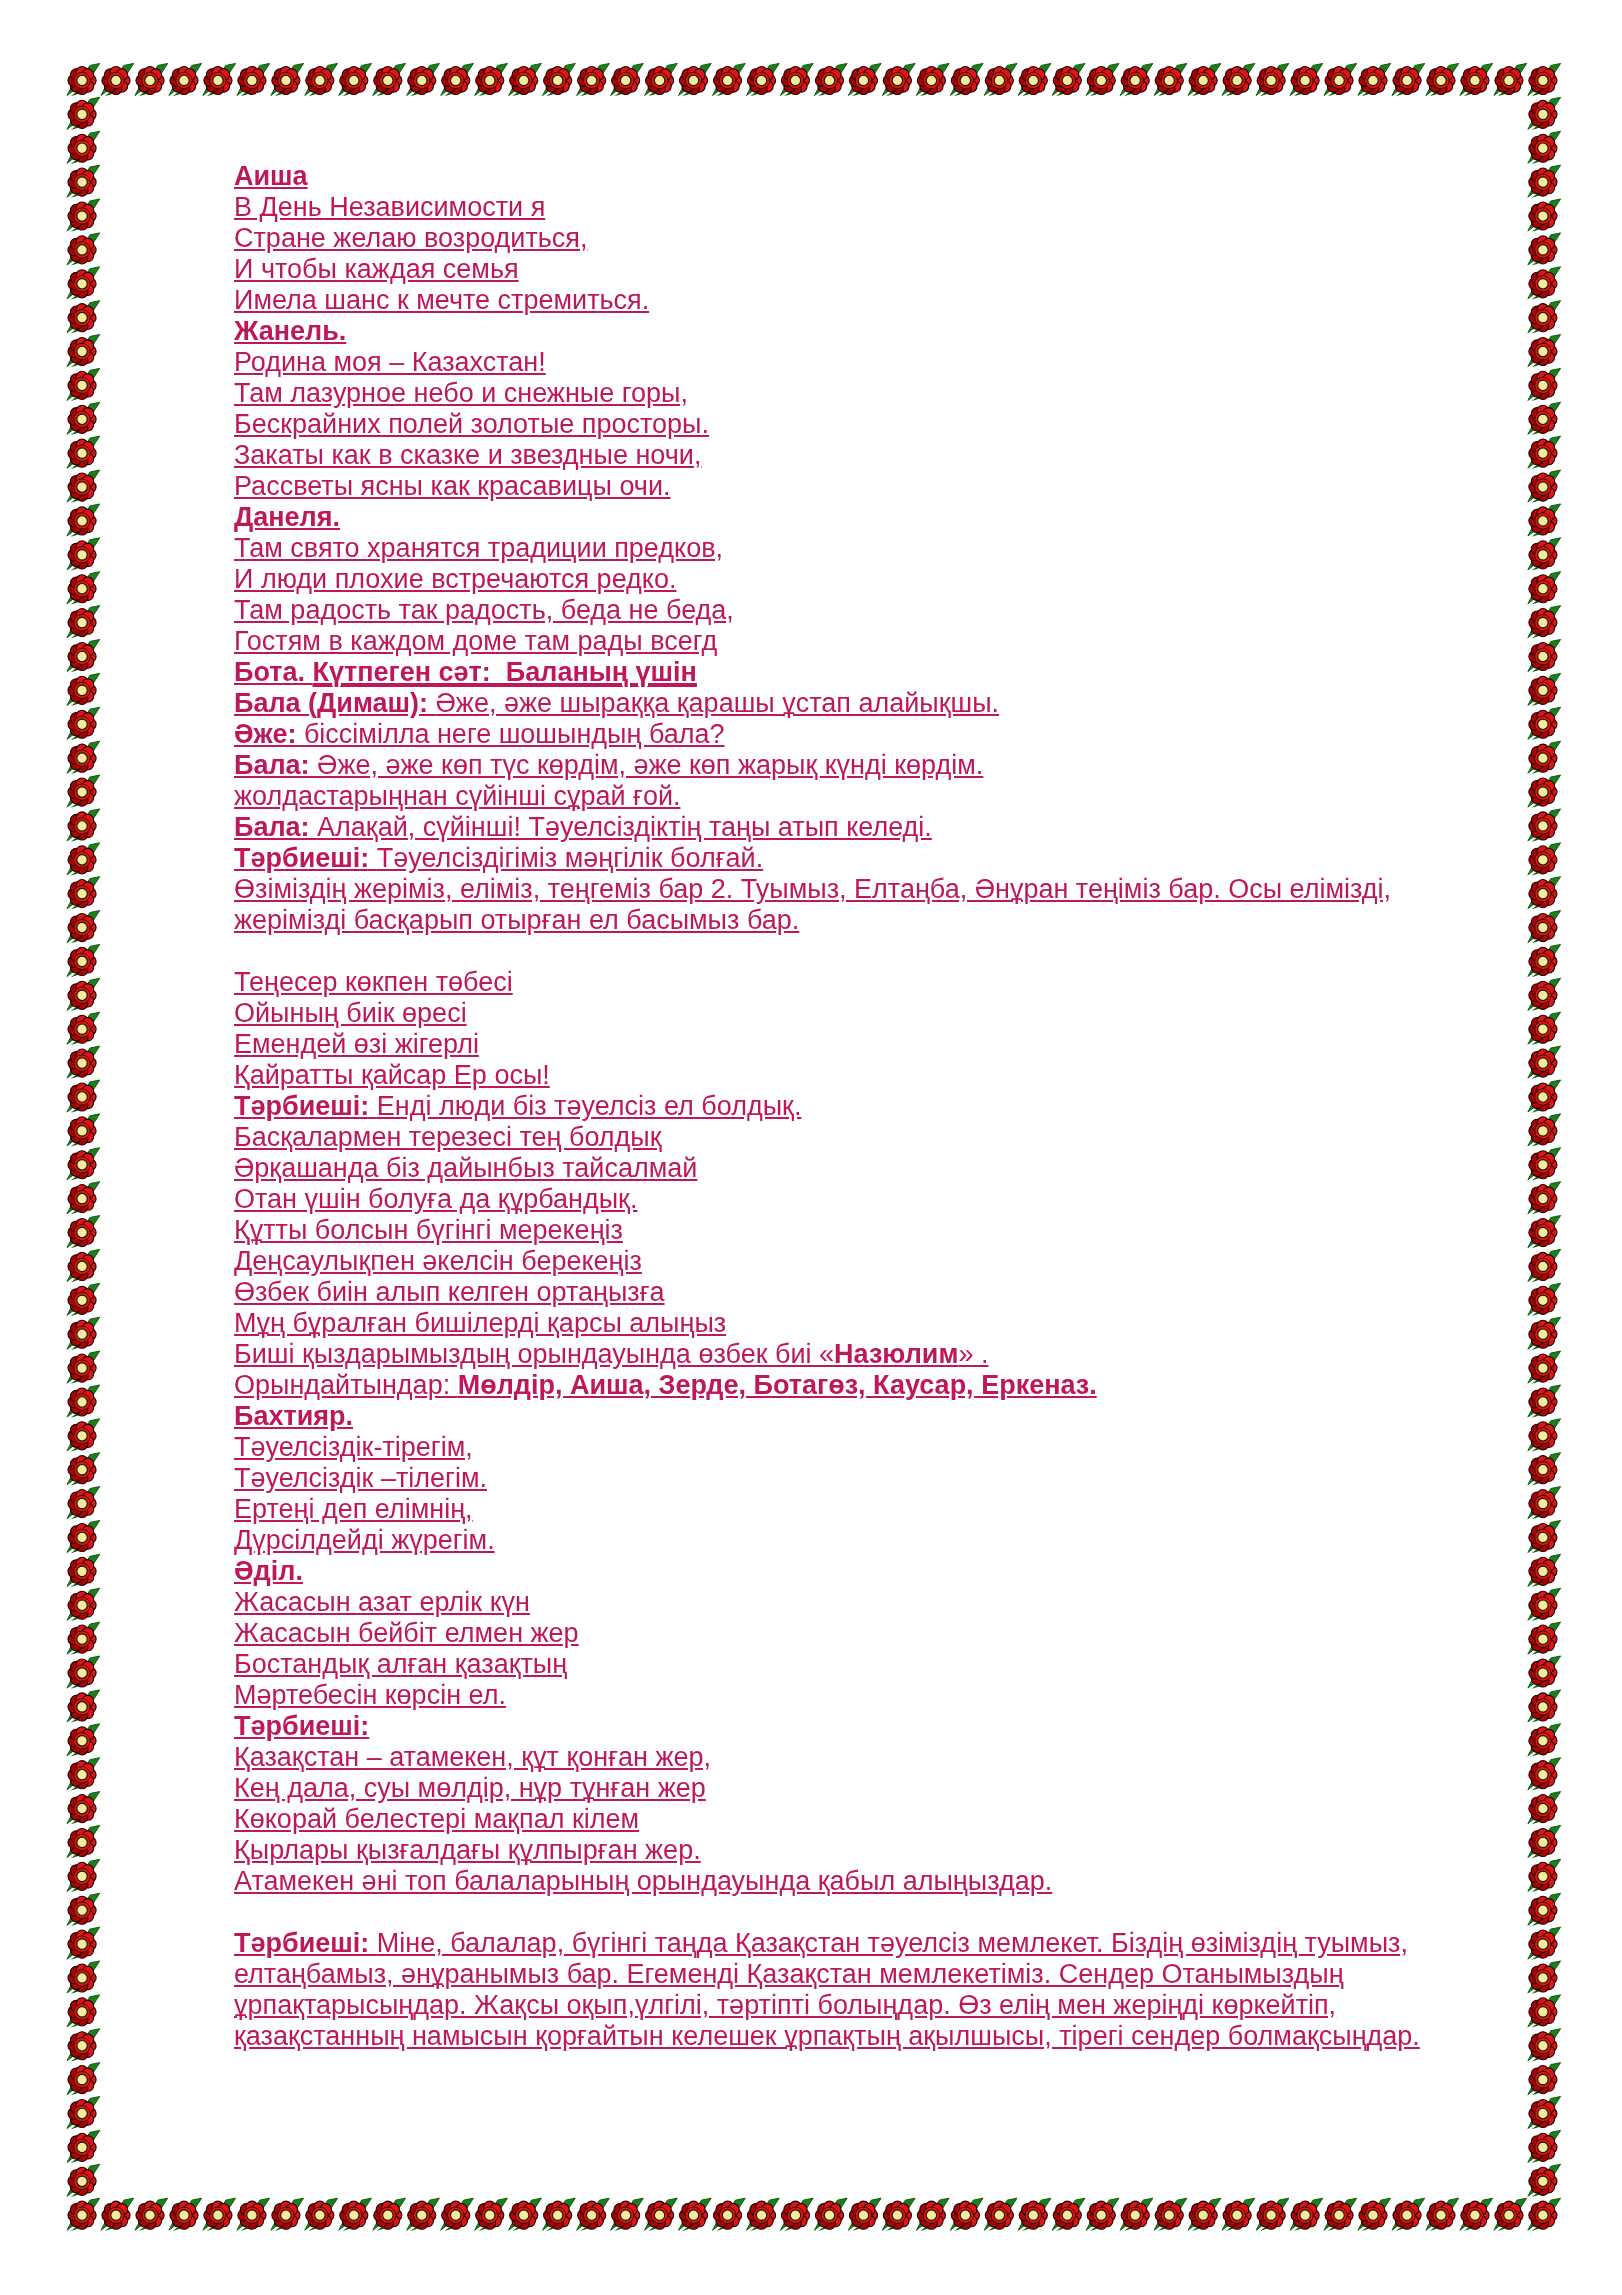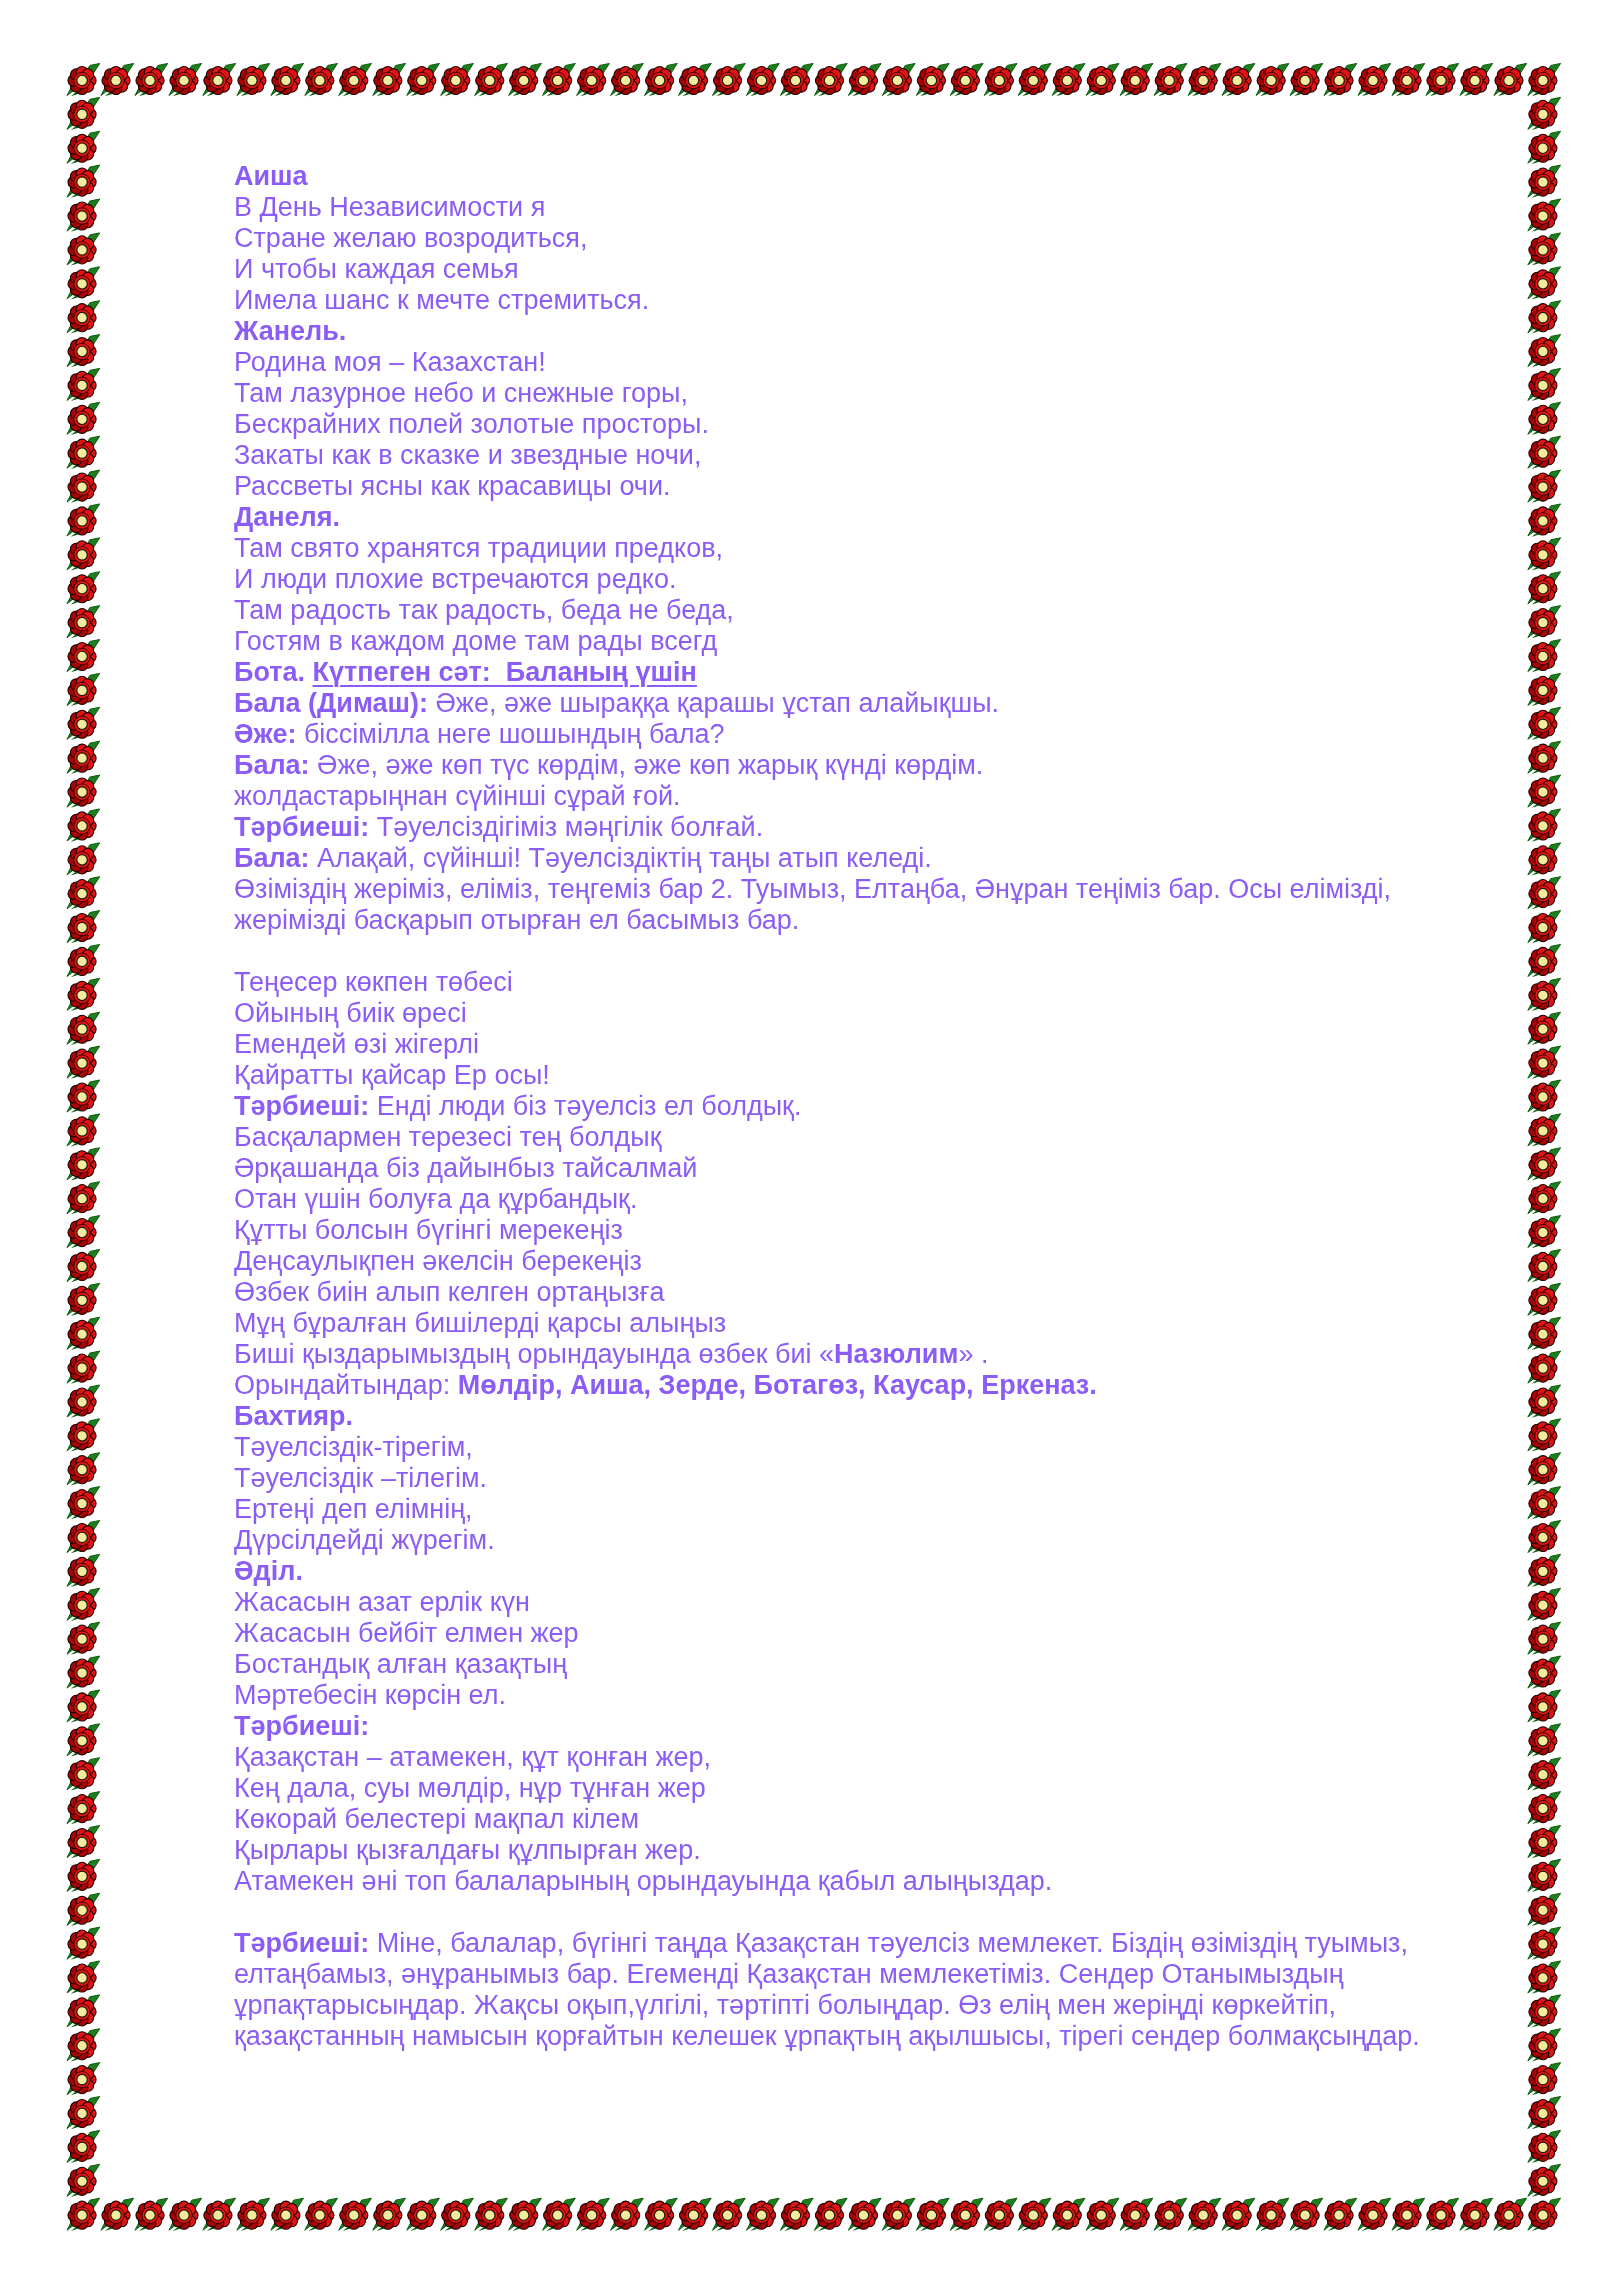--- a/index.html
+++ b/index.html
@@ -18,22 +18,23 @@
     position: absolute; left: 0; top: 0;
     width: 1623px; height: 2295px;
     pointer-events: none;
   }
   #text-block {
     position: absolute;
     left: 234px; top: 161px;
     width: 1243px;
     font-size: 27px;
     line-height: 31px;
-    color: #8b5cf6;
+    color: #be185d;
     letter-spacing: 0px;
+    text-decoration: underline;
   }
   .line {
     white-space: pre;
     height: 31px;
   }
   .run-b { font-weight: bold; }
   .run-u { text-decoration: underline; text-decoration-thickness: 2px; text-underline-offset: 3.9px; }
 </style>
 </head>
 <body>
@@ -285,22 +286,22 @@
       <div class="line"><span class="run-b">Данеля.</span></div>
       <div class="line"><span class="">Там свято хранятся традиции предков,</span></div>
       <div class="line"><span class="">И люди плохие встречаются редко.</span></div>
       <div class="line"><span class="">Там радость так радость, беда не беда,</span></div>
       <div class="line"><span class="">Гостям в каждом доме там рады всегд</span></div>
       <div class="line"><span class="run-b">Бота. </span><span class="run-b run-u">Күтпеген сәт:  Баланың үшін</span></div>
       <div class="line"><span class="run-b">Бала (Димаш): </span><span class="">Әже, әже шыраққа қарашы ұстап алайықшы.</span></div>
       <div class="line"><span class="run-b">Әже: </span><span class="">біссімілла неге шошындың бала?</span></div>
       <div class="line"><span class="run-b">Бала: </span><span class="">Әже, әже көп түс көрдім, әже көп жарық күнді көрдім.</span></div>
       <div class="line"><span class="">жолдастарыңнан сүйінші сұрай ғой.</span></div>
+      <div class="line"><span class="run-b">Бала: </span><span class="">Алақай, сүйінші! Тәуелсіздіктің таңы атып келеді.</span></div>
       <div class="line"><span class="run-b">Тәрбиеші: </span><span class="">Тәуелсіздігіміз мәңгілік болғай.</span></div>
-      <div class="line"><span class="run-b">Бала: </span><span class="">Алақай, сүйінші! Тәуелсіздіктің таңы атып келеді.</span></div>
       <div class="line"><span class="">Өзіміздің жеріміз, еліміз, теңгеміз бар 2. Туымыз, Елтаңба, Әнұран теңіміз бар. Осы елімізді,</span></div>
       <div class="line"><span class="">жерімізді басқарып отырған ел басымыз бар.</span></div>
       <div class="line"></div>
       <div class="line"><span class="">Теңесер көкпен төбесі</span></div>
       <div class="line"><span class="">Ойының биік өресі</span></div>
       <div class="line"><span class="">Емендей өзі жігерлі</span></div>
       <div class="line"><span class="">Қайратты қайсар Ер осы!</span></div>
       <div class="line"><span class="run-b">Тәрбиеші: </span><span class="">Енді люди біз тәуелсіз ел болдық.</span></div>
       <div class="line"><span class="">Басқалармен терезесі тең болдық</span></div>
       <div class="line"><span class="">Әрқашанда біз дайынбыз тайсалмай</span></div>

